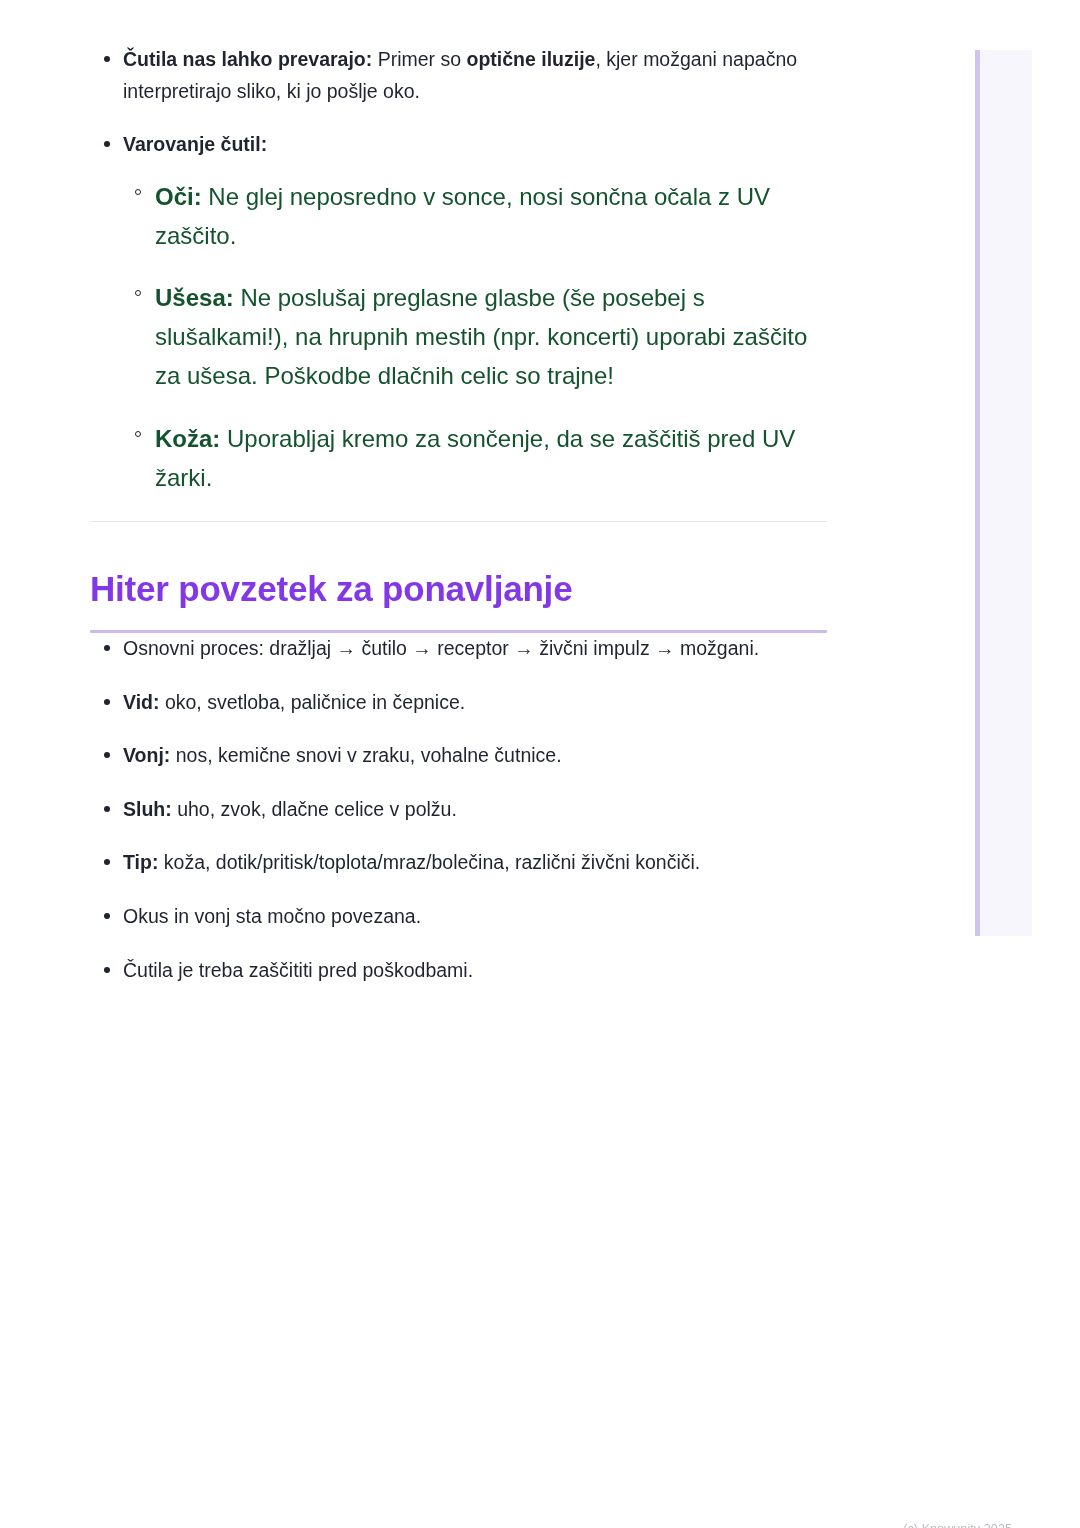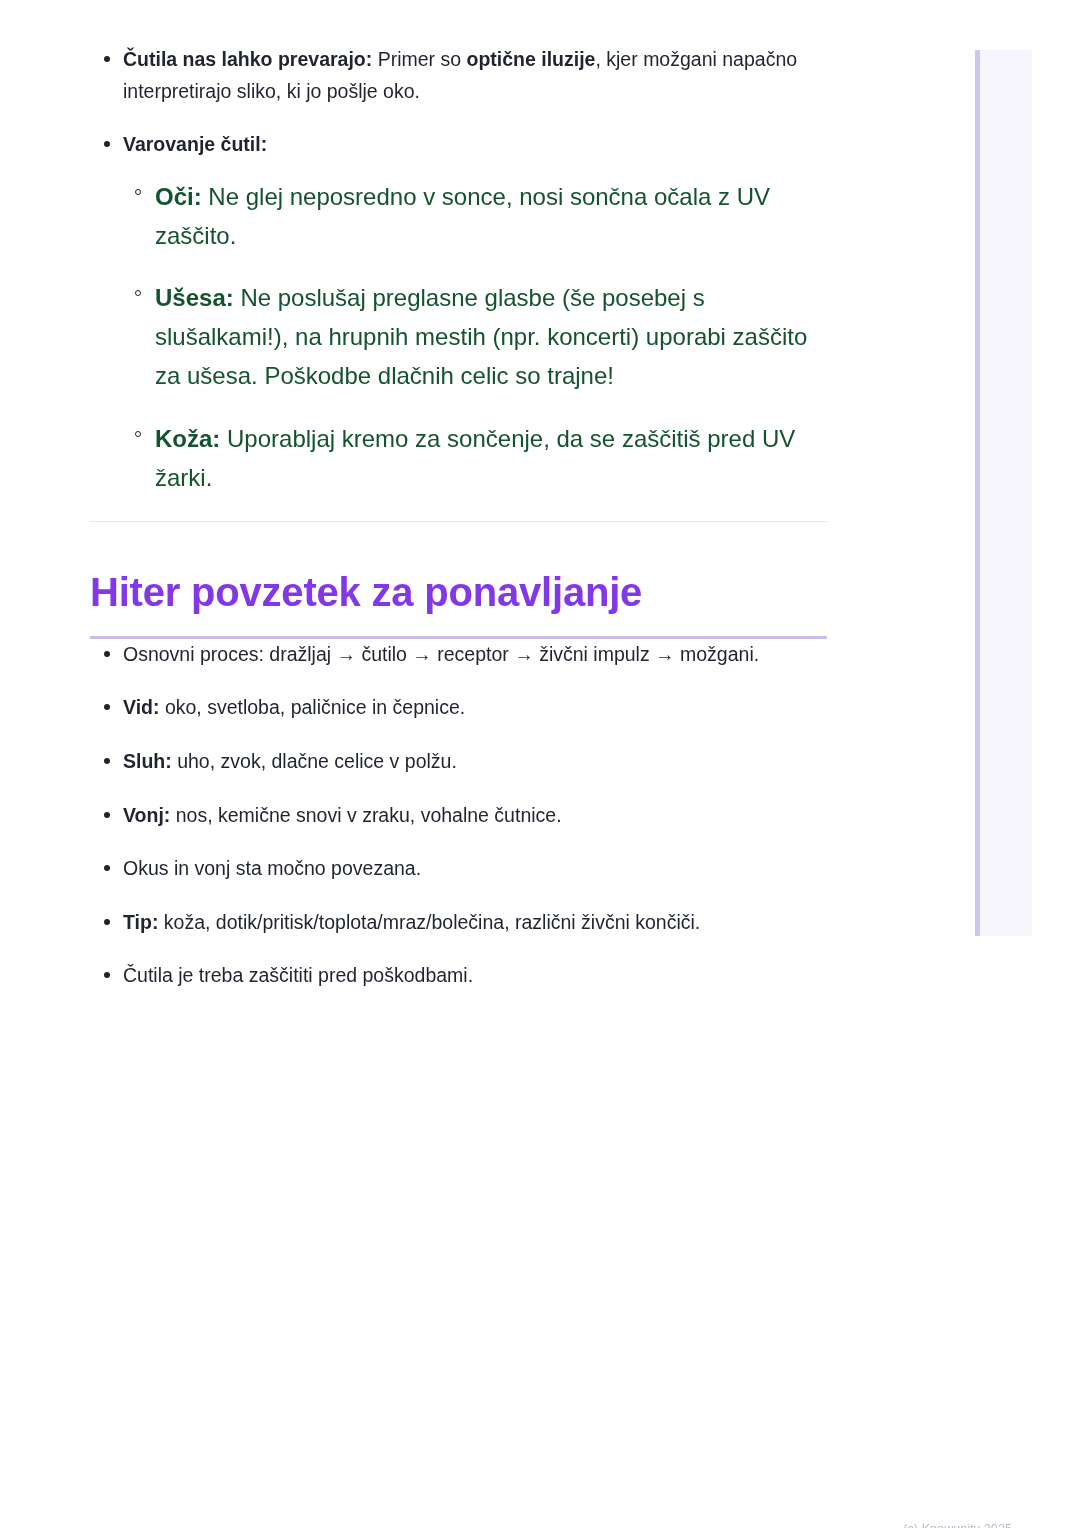--- a/index.html
+++ b/index.html
@@ -103,21 +103,21 @@
   
   .divider {
     height: 1px;
     background: #e7e8ea;
     margin: 23px 0 0 0;
     width: 737px;
   }
 
   
   .section-heading {
-    font-size: 40px;
+    font-size: 35px;
     font-weight: 700;
     color: #8338e8;
     letter-spacing: -0.2px;
     margin: 47px 0 0 0;
     line-height: 1.15;
   }
   .heading-rule {
     height: 3px;
     background: #c9bbee;
     width: 737px;
@@ -186,32 +186,32 @@
     <div class="heading-rule"></div>
 
     <ul class="lvl1 summary">
       <li>
         <span class="b"></span><span>Osnovni proces: dražljaj → čutilo → receptor → živčni impulz → možgani.</span>
       </li>
       <li>
         <span class="b">Vid:</span><span> oko, svetloba, paličnice in čepnice.</span>
       </li>
       <li>
+        <span class="b">Vonj:</span><span> nos, kemične snovi v zraku, vohalne čutnice.</span>
+      </li>
+      <li>
         <span class="b">Sluh:</span><span> uho, zvok, dlačne celice v polžu.</span>
       </li>
       <li>
-        <span class="b">Vonj:</span><span> nos, kemične snovi v zraku, vohalne čutnice.</span>
+        <span class="b">Tip:</span><span> koža, dotik/pritisk/toplota/mraz/bolečina, različni živčni končiči.</span>
       </li>
       <li>
         <span class="b"></span><span>Okus in vonj sta močno povezana.</span>
       </li>
       <li>
-        <span class="b">Tip:</span><span> koža, dotik/pritisk/toplota/mraz/bolečina, različni živčni končiči.</span>
-      </li>
-      <li>
         <span class="b"></span><span>Čutila je treba zaščititi pred poškodbami.</span>
       </li>
     </ul>
 
   </div>
 
   <div class="footer">(c) Knowunity 2025</div>
 
 </div>
 

